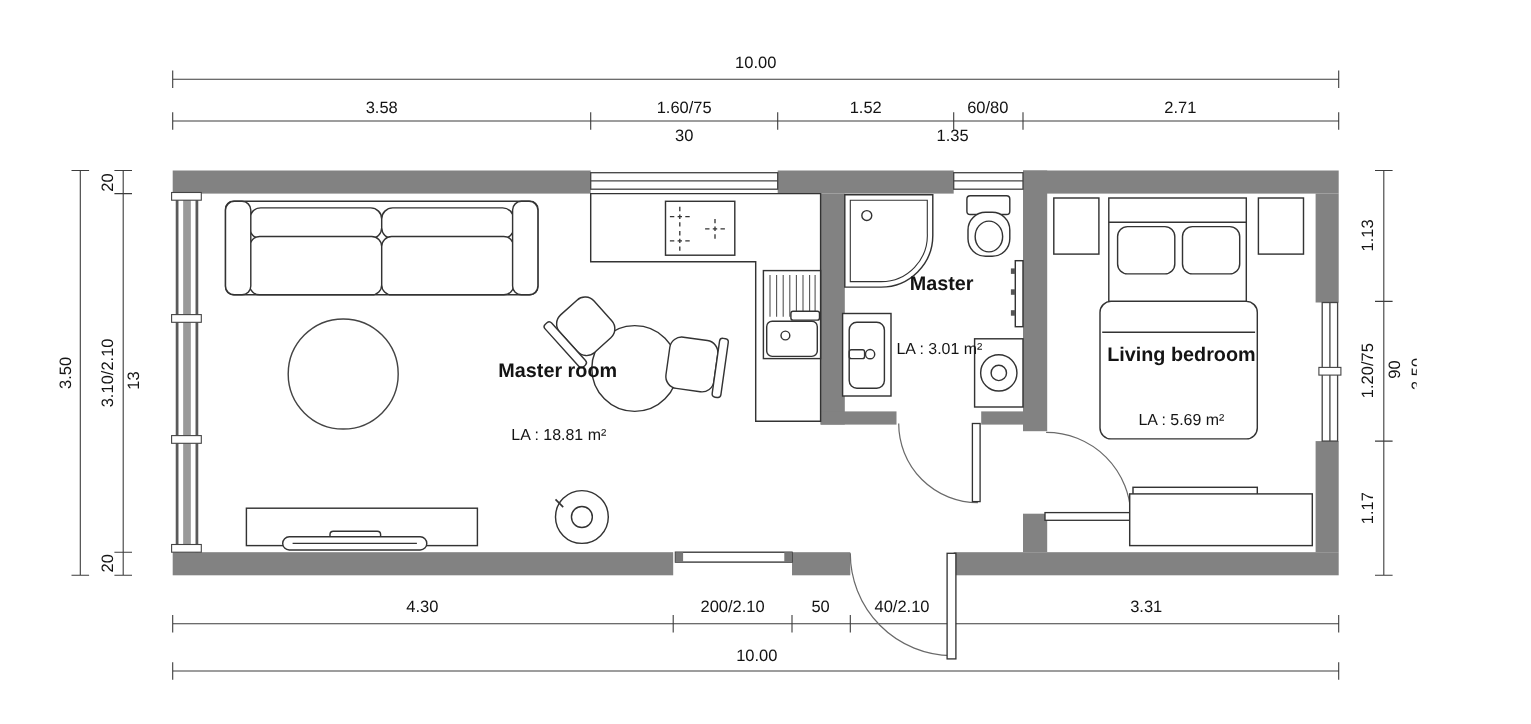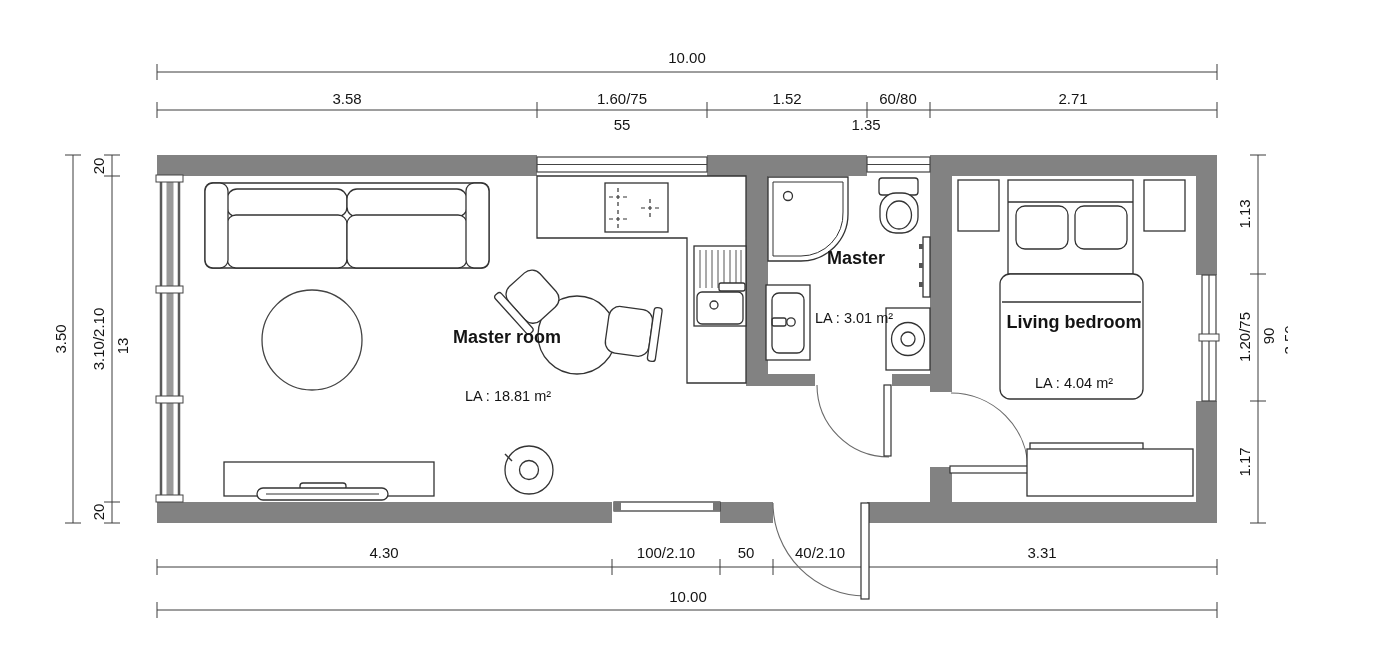--- a/index.html
+++ b/index.html
@@ -196,25 +196,25 @@
       <rect x="1027" y="449" width="166" height="47"></rect>
     </g>
   </svg>
 
   <span class="lbl" style="left:687px;top:57px">10.00</span>
   <span class="lbl" style="left:347px;top:98px">3.58</span>
   <span class="lbl" style="left:622px;top:98px">1.60/75</span>
   <span class="lbl" style="left:787px;top:98px">1.52</span>
   <span class="lbl" style="left:898px;top:98px">60/80</span>
   <span class="lbl" style="left:1073px;top:98px">2.71</span>
-  <span class="lbl" style="left:622px;top:124px">55</span>
+  <span class="lbl" style="left:622px;top:124px">30</span>
   <span class="lbl" style="left:866px;top:124px">1.35</span>
 
   <span class="lbl" style="left:384px;top:552px">4.30</span>
-  <span class="lbl" style="left:666px;top:552px">100/2.10</span>
+  <span class="lbl" style="left:666px;top:552px">200/2.10</span>
   <span class="lbl" style="left:746px;top:552px">50</span>
   <span class="lbl" style="left:820px;top:552px">40/2.10</span>
   <span class="lbl" style="left:1042px;top:552px">3.31</span>
   <span class="lbl" style="left:688px;top:596px">10.00</span>
 
   <span class="lbl v" style="left:60px;top:339px">3.50</span>
   <span class="lbl v" style="left:98px;top:166px">20</span>
   <span class="lbl v" style="left:98px;top:339px">3.10/2.10</span>
   <span class="lbl v" style="left:98px;top:512px">20</span>
   <span class="lbl v" style="left:122px;top:346px">13</span>
@@ -223,15 +223,15 @@
   <span class="lbl v" style="left:1244px;top:337px">1.20/75</span>
   <span class="lbl v" style="left:1244px;top:462px">1.17</span>
   <span class="lbl v" style="left:1268px;top:336px">90</span>
   <span class="lbl v" style="left:1289px;top:340px">3.50</span>
 
   <span class="lbl room-title" style="left:507px;top:337px">Master room</span>
   <span class="lbl room-area" style="left:508px;top:358px">LA : 18.81 m²</span>
   <span class="lbl room-title" style="left:856px;top:258px">Master</span>
   <span class="lbl room-area" style="left:854px;top:280px">LA : 3.01 m²</span>
   <span class="lbl room-title" style="left:1074px;top:322px">Living bedroom</span>
-  <span class="lbl room-area" style="left:1074px;top:345px">LA : 4.04 m²</span>
+  <span class="lbl room-area" style="left:1074px;top:345px">LA : 5.69 m²</span>
 
 </div>
 
 </body></html>

